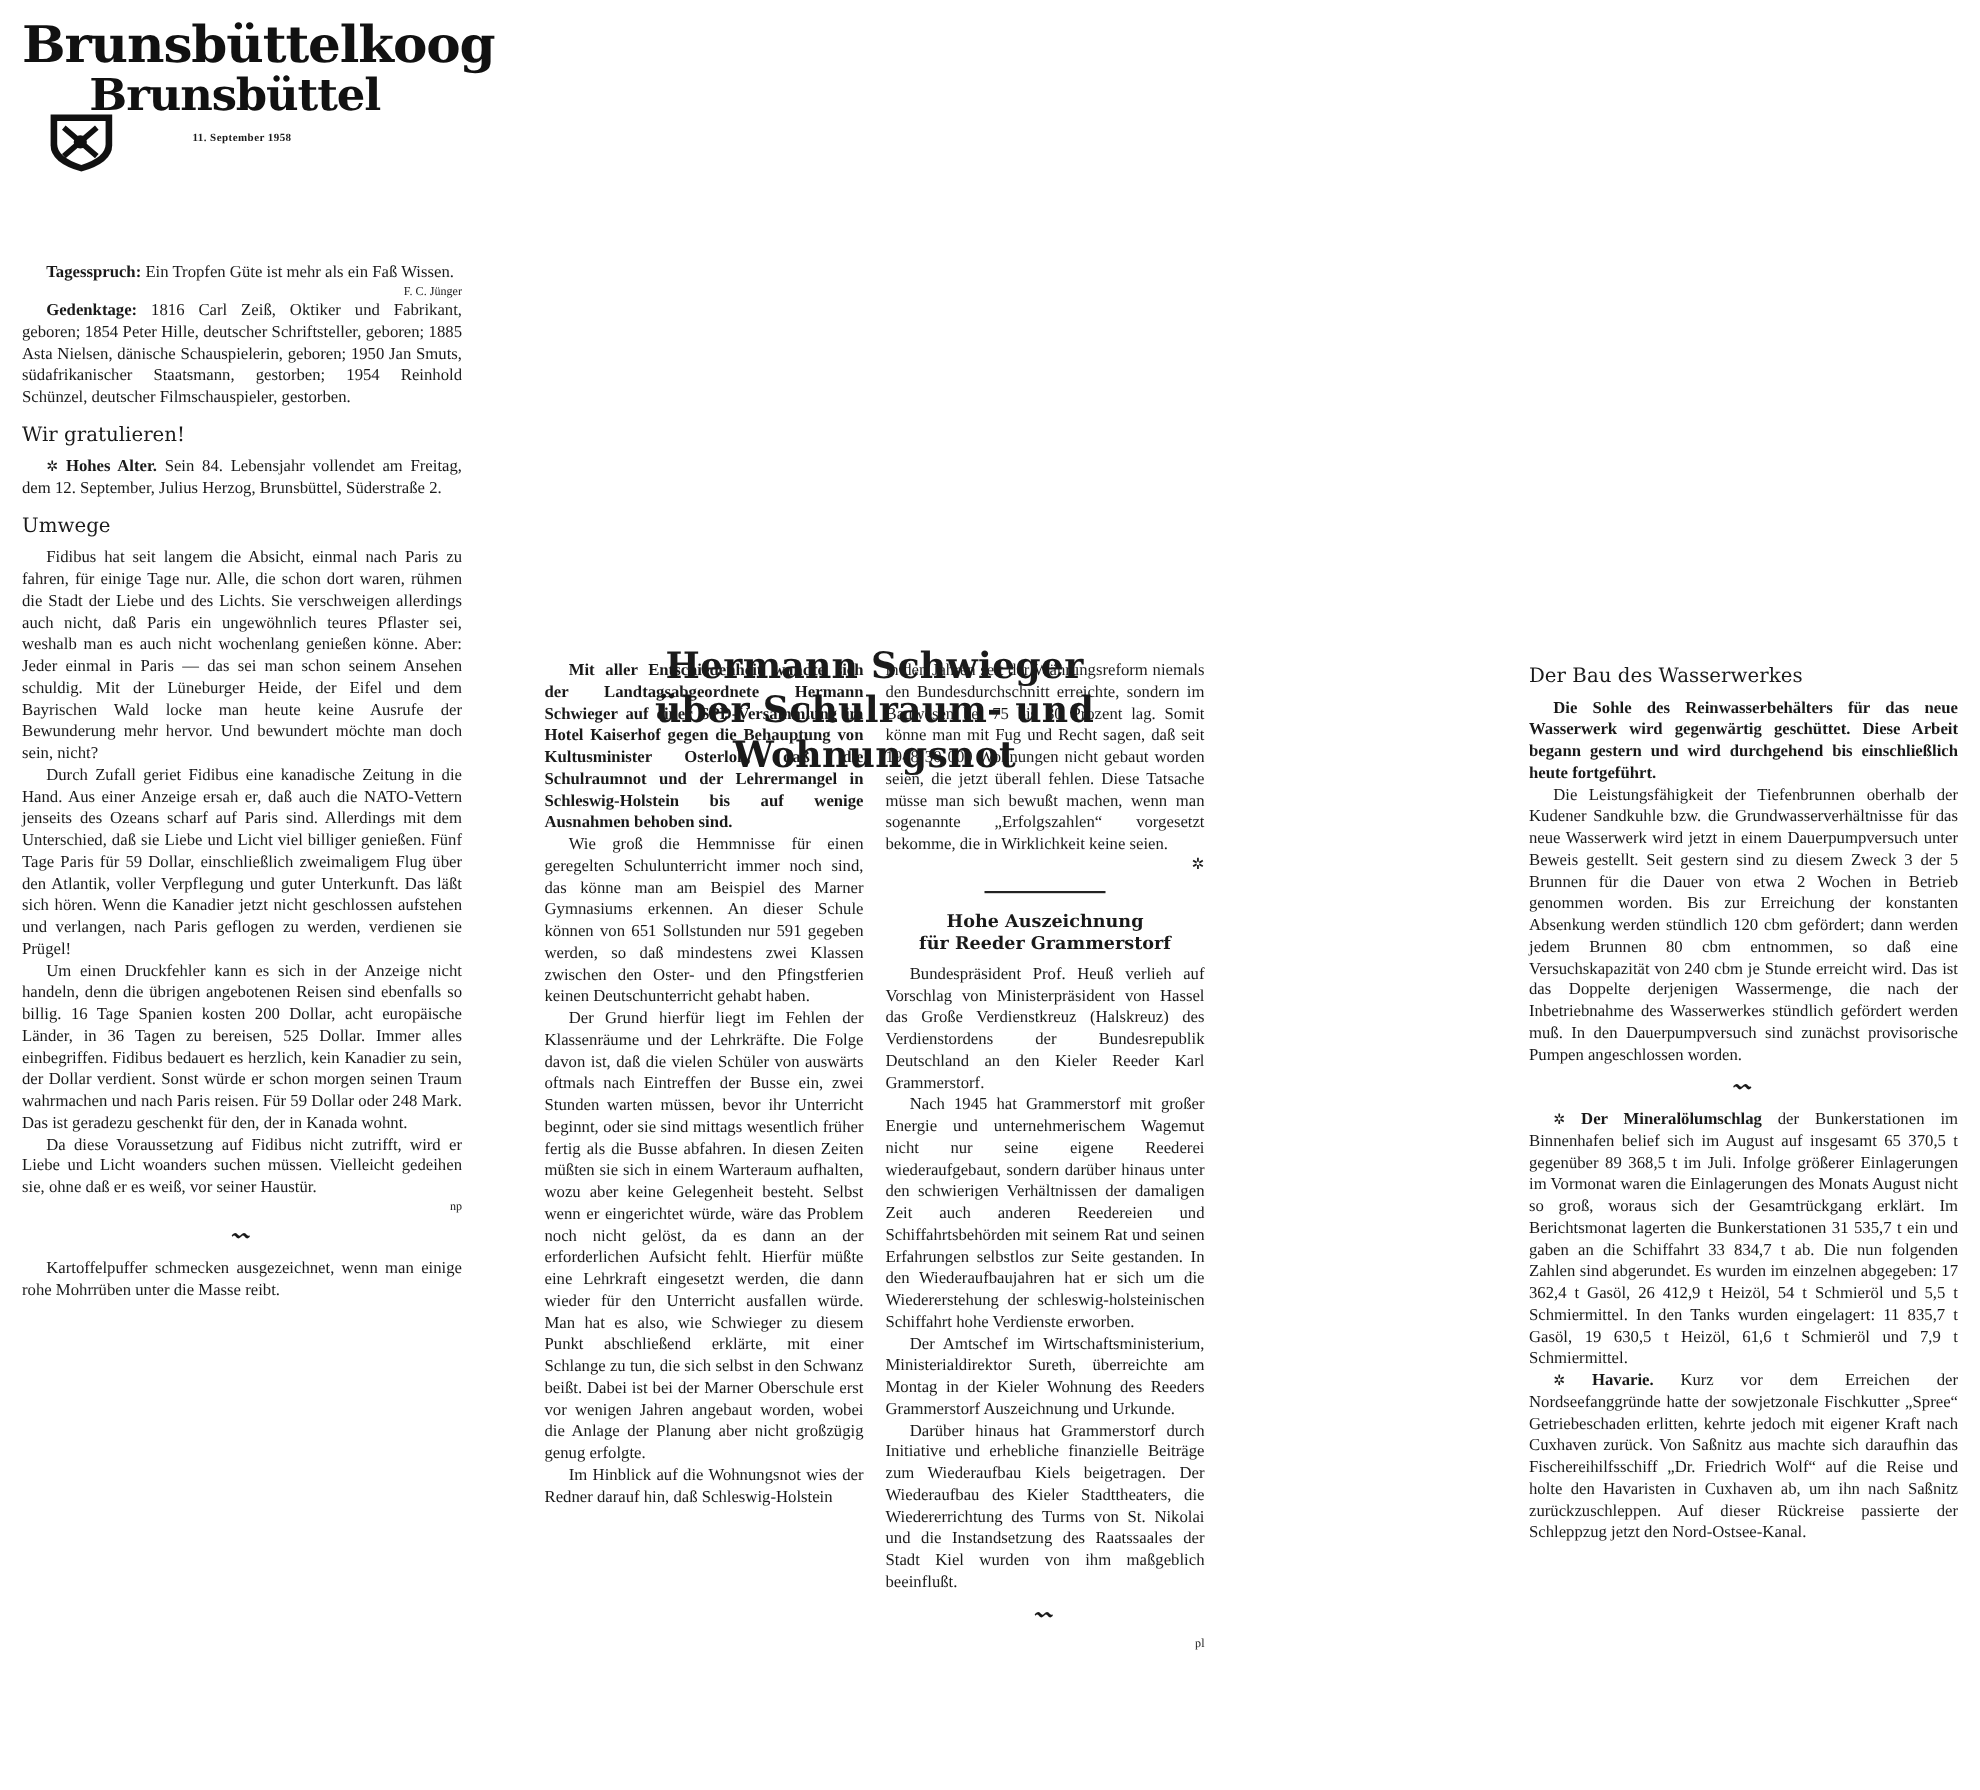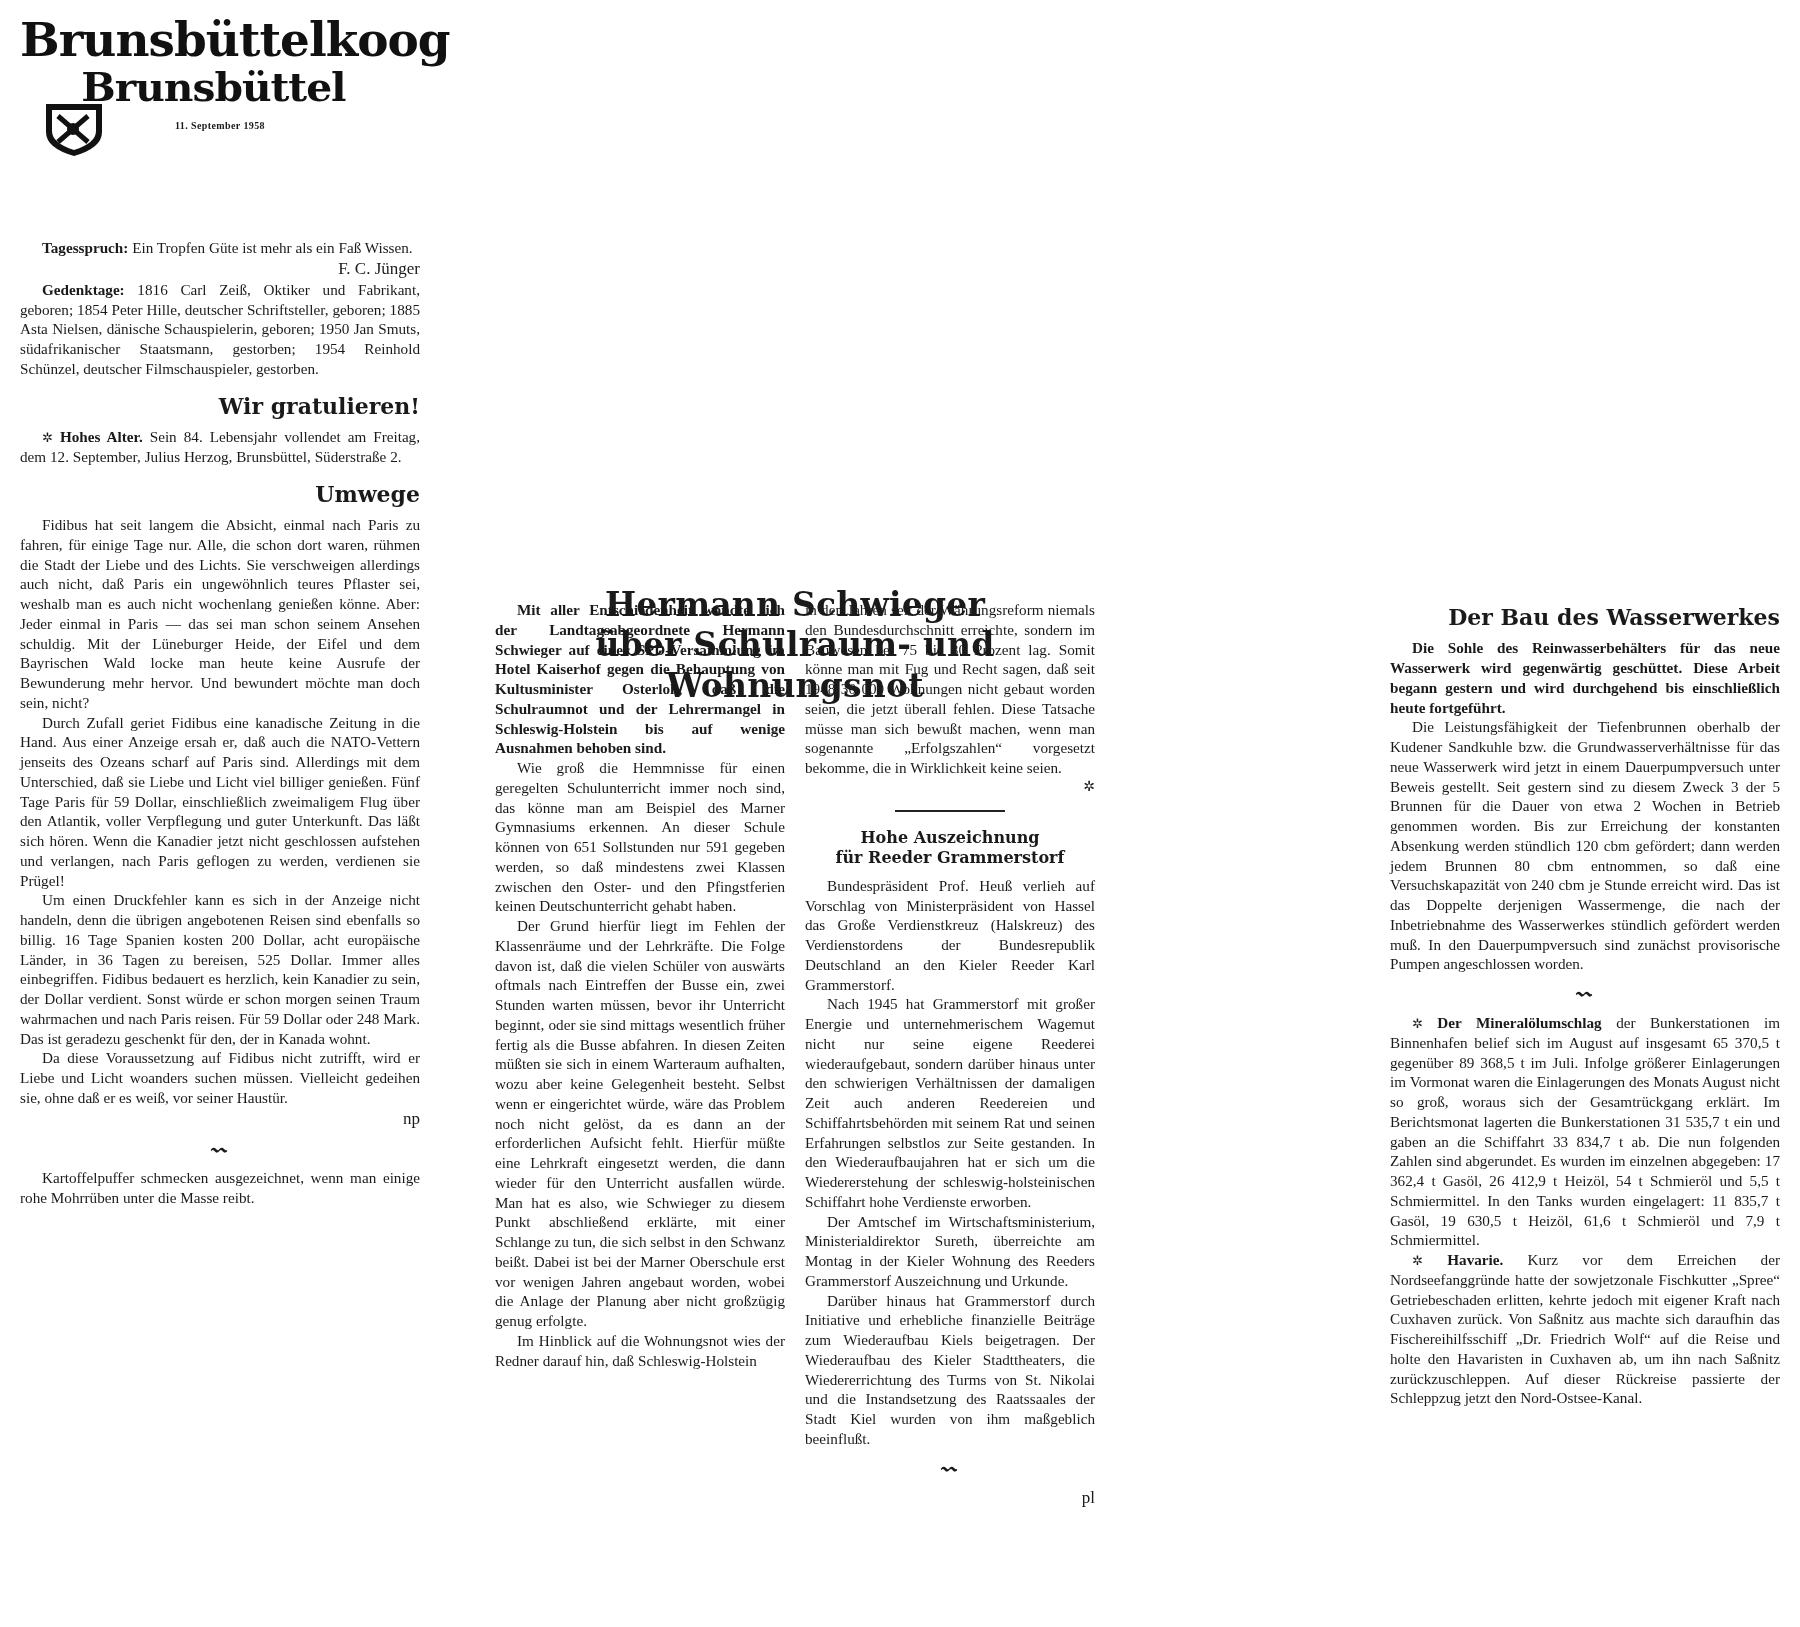--- a/index.html
+++ b/index.html
@@ -84,23 +84,23 @@
     text-align: center;
     font-family: "DejaVu Serif", serif;
     font-weight: bold;
     font-size: 33px;
     line-height: 1.22;
     letter-spacing: 0.2px;
   }
 
   h2.sec {
     font-family: "DejaVu Serif", serif;
-    font-weight: bold;
-    font-size: 22px;
-    text-align: right;
+    font-weight: normal;
+    font-size: 18px;
+    text-align: left;
     margin: 14px 0 8px 0;
     line-height: 1.2;
   }
   h3.subhead {
     font-family: "DejaVu Serif", serif;
     font-weight: bold;
     font-size: 16px;
     text-align: center;
     margin: 16px 0 8px 0;
     line-height: 1.25;
@@ -134,21 +134,21 @@
     margin: 14px auto 12px auto;
   }
   .endmark {
     text-align: right;
     text-indent: 0;
     font-size: 14px;
   }
   .byline {
     text-align: right;
     text-indent: 0;
-    font-size: 17px;
+    font-size: 11px;
   }
   .star { font-size: 13px; }
 </style>
 </head>
 <body>
 
 <div class="page">
 
   <div class="masthead">
     <div class="masthead-title">

